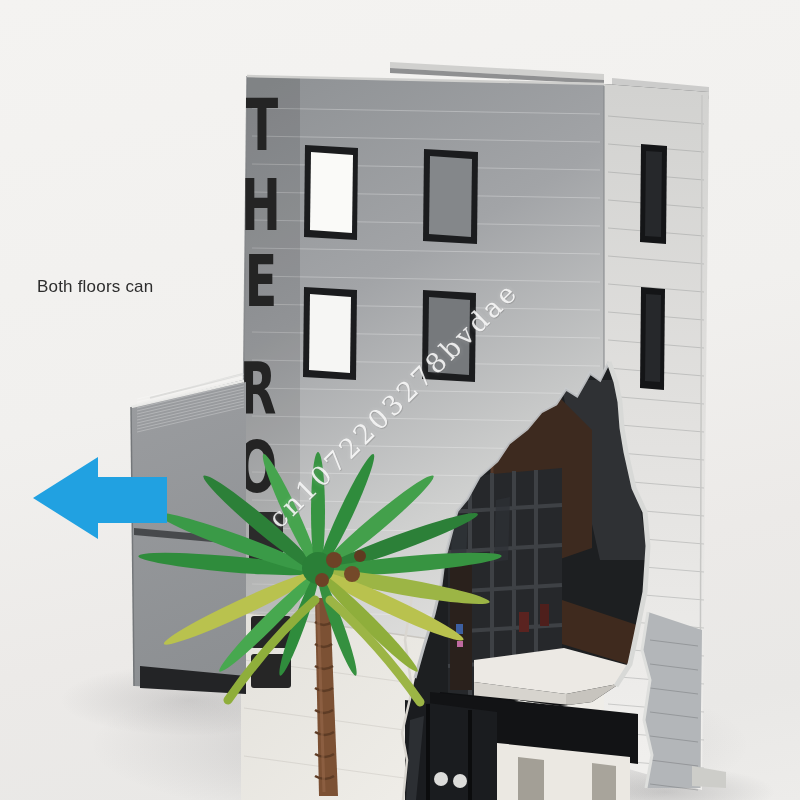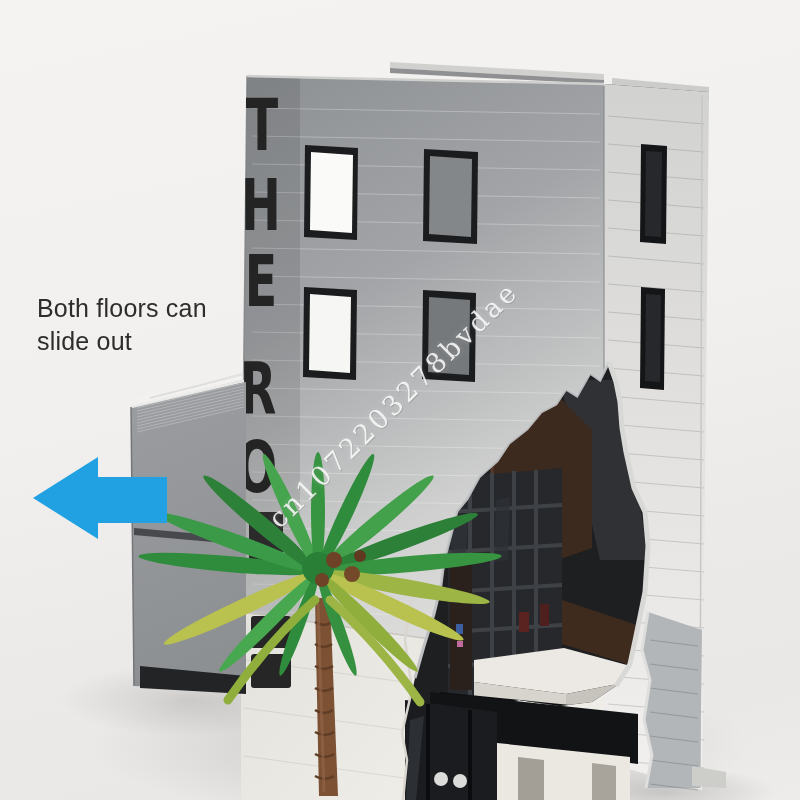--- a/index.html
+++ b/index.html
@@ -3,22 +3,22 @@
 <meta charset="utf-8">
 <style>
   html,body{margin:0;padding:0;}
   .scene{
     position:relative;width:800px;height:800px;overflow:hidden;
     background:linear-gradient(168deg,#f4f3f1 0%,#f1f0ee 45%,#eceae8 70%,#e9e8e6 88%,#edecea 100%);
     font-family:"Liberation Sans",sans-serif;
   }
   .scene svg{position:absolute;left:0;top:0;}
   .annotation{
-    position:absolute;left:37px;top:292px;width:170px;
-    font-size:25px;line-height:1.32;color:#2d2d2d;letter-spacing:.2px;
+    position:absolute;left:37px;top:276px;width:170px;
+    font-size:17px;line-height:1.32;color:#2d2d2d;letter-spacing:.2px;
   }
   .watermark{
     position:absolute;left:262px;top:512px;white-space:nowrap;
     transform:rotate(-44.5deg);transform-origin:0 0;
     font-family:"DejaVu Serif",serif;font-size:27px;letter-spacing:3px;
     color:rgba(255,255,255,.85);
     text-shadow:0 1px 1px rgba(95,95,95,.40),0 0 5px rgba(255,255,255,.25);
     pointer-events:none;
   }
 </style>
@@ -213,18 +213,17 @@
         <circle cx="322" cy="580" r="7" fill="#6d4226"></circle>
         <circle cx="360" cy="556" r="6" fill="#5f3a20"></circle>
       </g>
     </g>
 
     <polygon points="33,498 98,457 98,477 167,477 167,523 98,523 98,539" fill="#21a1e1"></polygon>
   </svg>
 
   <div class="annotation">
     <div>Both floors can</div>
-    <div>slide out</div>
   </div>
 
   <div class="watermark">cn1072203278bvdae</div>
 
 </div>
 
 </body></html>

